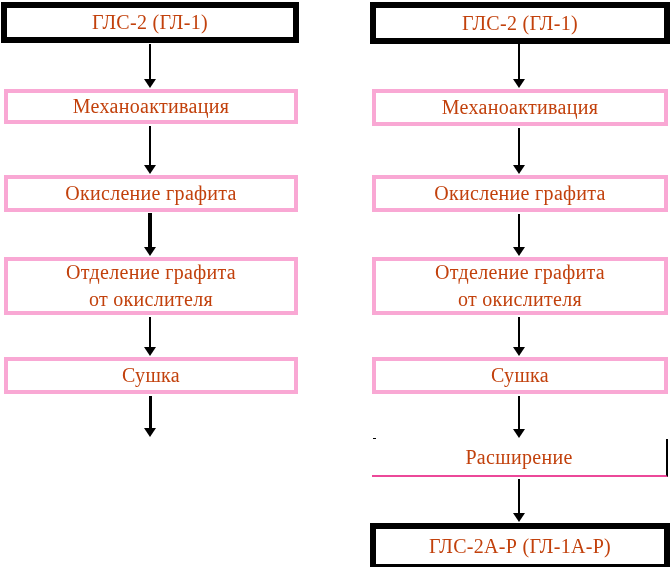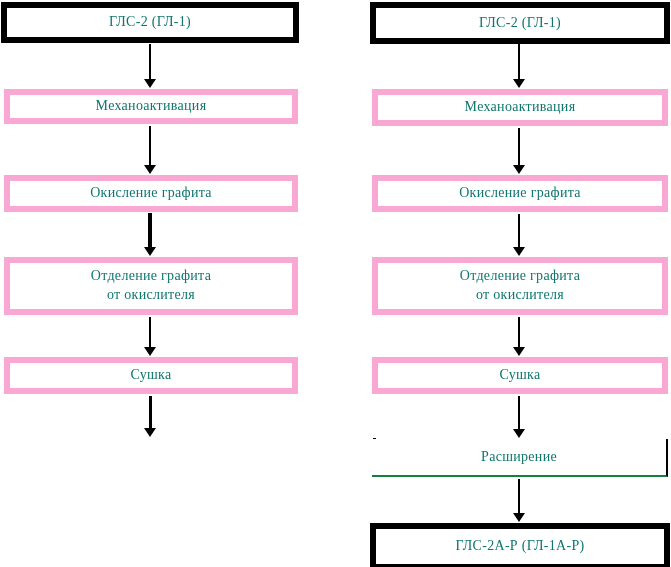--- a/index.html
+++ b/index.html
@@ -15,27 +15,27 @@
     overflow: hidden;
   }
   .node {
     position: absolute;
     box-sizing: border-box;
     background: #ffffff;
     display: flex;
     align-items: center;
     justify-content: center;
   }
-  .node.thin    { border: 6px solid #f9a8d4; }
+  .node.thin    { border: 4px solid #f9a8d4; }
   .node.thick   { border: 6px solid #000; }
-  .node.partial { border: none; border-right: 2px solid #000; border-bottom: 2px solid #15803d; }
+  .node.partial { border: none; border-right: 2px solid #000; border-bottom: 2px solid #ec4899; }
   .node-label {
     font-family: "Liberation Serif", "DejaVu Serif", serif;
-    font-size: 14px;
-    color: #0f766e;
+    font-size: 20px;
+    color: #c2410c;
     text-align: center;
     white-space: pre-line;
     line-height: 1.35;
     letter-spacing: 0.3px;
   }
   .arrow {
     position: absolute;
     width: 12px;
     display: flex;
     flex-direction: column;

